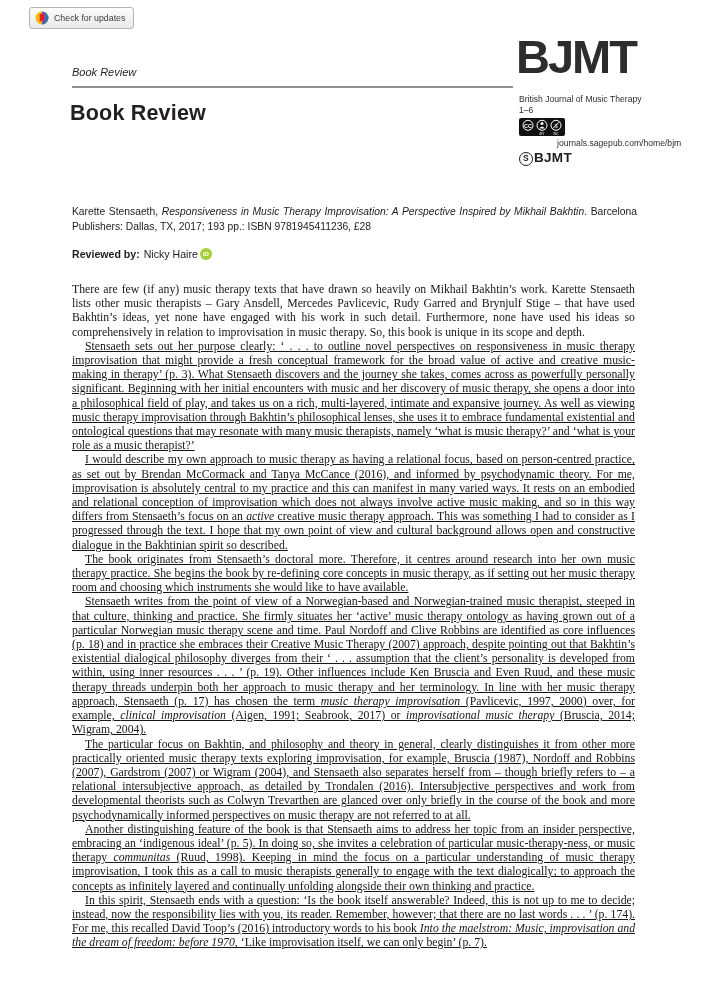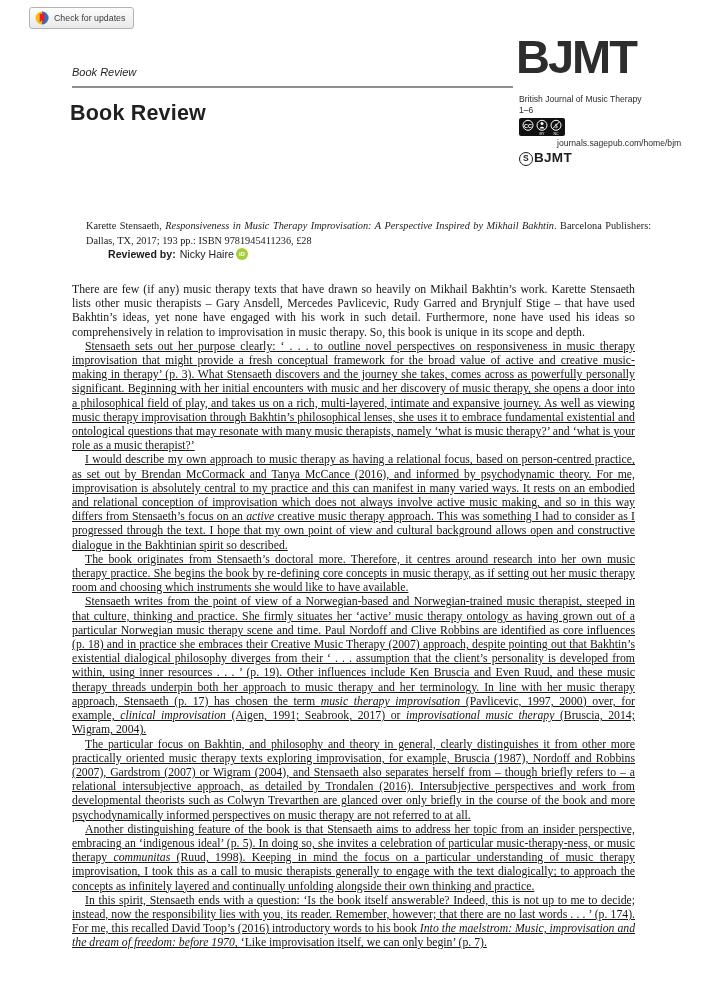--- a/index.html
+++ b/index.html
@@ -25,37 +25,37 @@
 
   
   .journal-info{position:absolute;left:519px;top:94px;width:180px;font-size:8.6px;line-height:10.5px;color:#2d2d2d;}
   .journal-info .url{margin-top:2px;cursor:pointer;padding-left:38px;}
   .cc-badge{display:block;margin-top:3px;cursor:pointer;}
   .sage{margin-top:3px;display:flex;align-items:center;gap:1px;font-weight:700;font-size:13.5px;letter-spacing:.3px;color:#1d1d1d;}
   .sage-s{width:12px;height:12px;border:1.6px solid #1d1d1d;border-radius:50%;display:inline-flex;
       align-items:center;justify-content:center;font-size:8.5px;font-weight:700;}
 
   
-  .citation{position:absolute;left:72px;top:205px;width:565px;margin:14px;font-size:10.3px;
-      line-height:14.8px;text-align:justify;color:#1c1c1c;font-family:Liberation Serif, serif;}
+  .citation{position:absolute;left:72px;top:205px;width:565px;margin:0;font-size:10.3px;
+      line-height:14.8px;text-align:justify;color:#1c1c1c;}
 
   
   .reviewer{position:absolute;left:72px;top:248px;font-size:10.6px;color:#1c1c1c;display:flex;align-items:center;}
   .reviewer .b{font-weight:700;margin-right:4px;}
   .orcid{width:12px;height:12px;border-radius:50%;background:#A6CE39;color:#fff;display:inline-flex;
       align-items:center;justify-content:center;font-size:6px;font-weight:700;margin-left:2px;cursor:pointer;}
 
   
   .body-text{position:absolute;left:72px;top:283px;width:563px;font-family:"Liberation Serif",serif;
       font-size:11.75px;line-height:14.2px;text-align:justify;color:#161616;}
   .body-text p{margin:0;padding:0;}
   .body-text p.indent{text-indent:13px;text-decoration:underline;}
 
   .i{font-style:italic;}
-  .b{font-weight:700;margin-left:36px;}
+  .b{font-weight:700;}
 </style>
 </head>
 <body>
 
 <div class="page">
 
   <div class="check-updates">
     <svg width="14" height="14" viewBox="0 0 14 14">
       <circle cx="7" cy="7" r="6.5" fill="#FDB913"></circle>
       <path d="M7 0.5 a6.5 6.5 0 0 1 0 13 Z" fill="#3A6FB7"></path>

